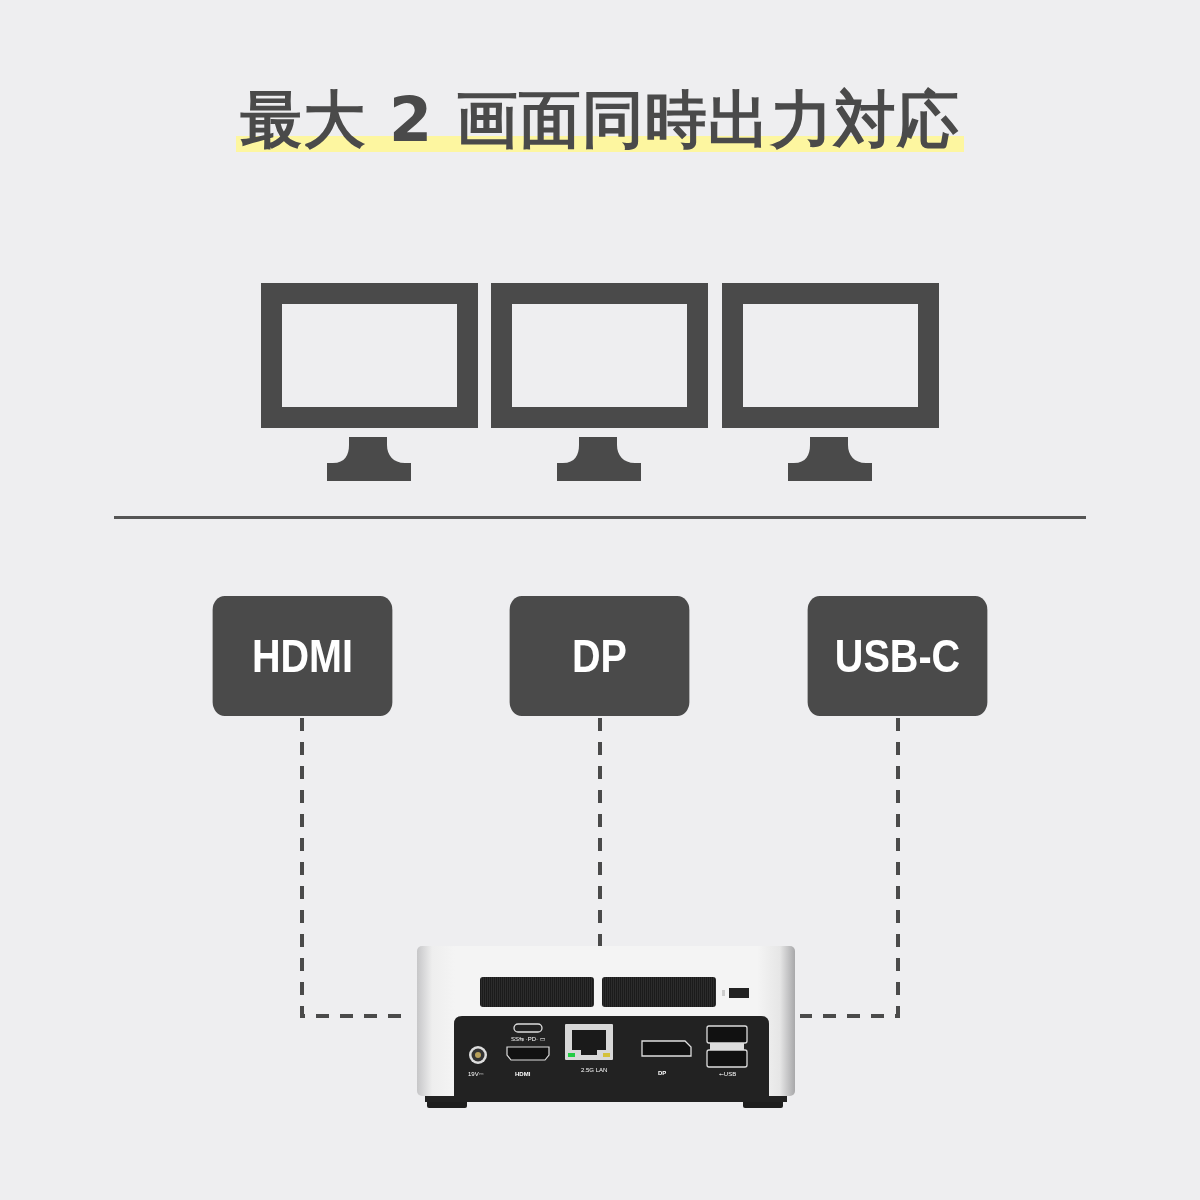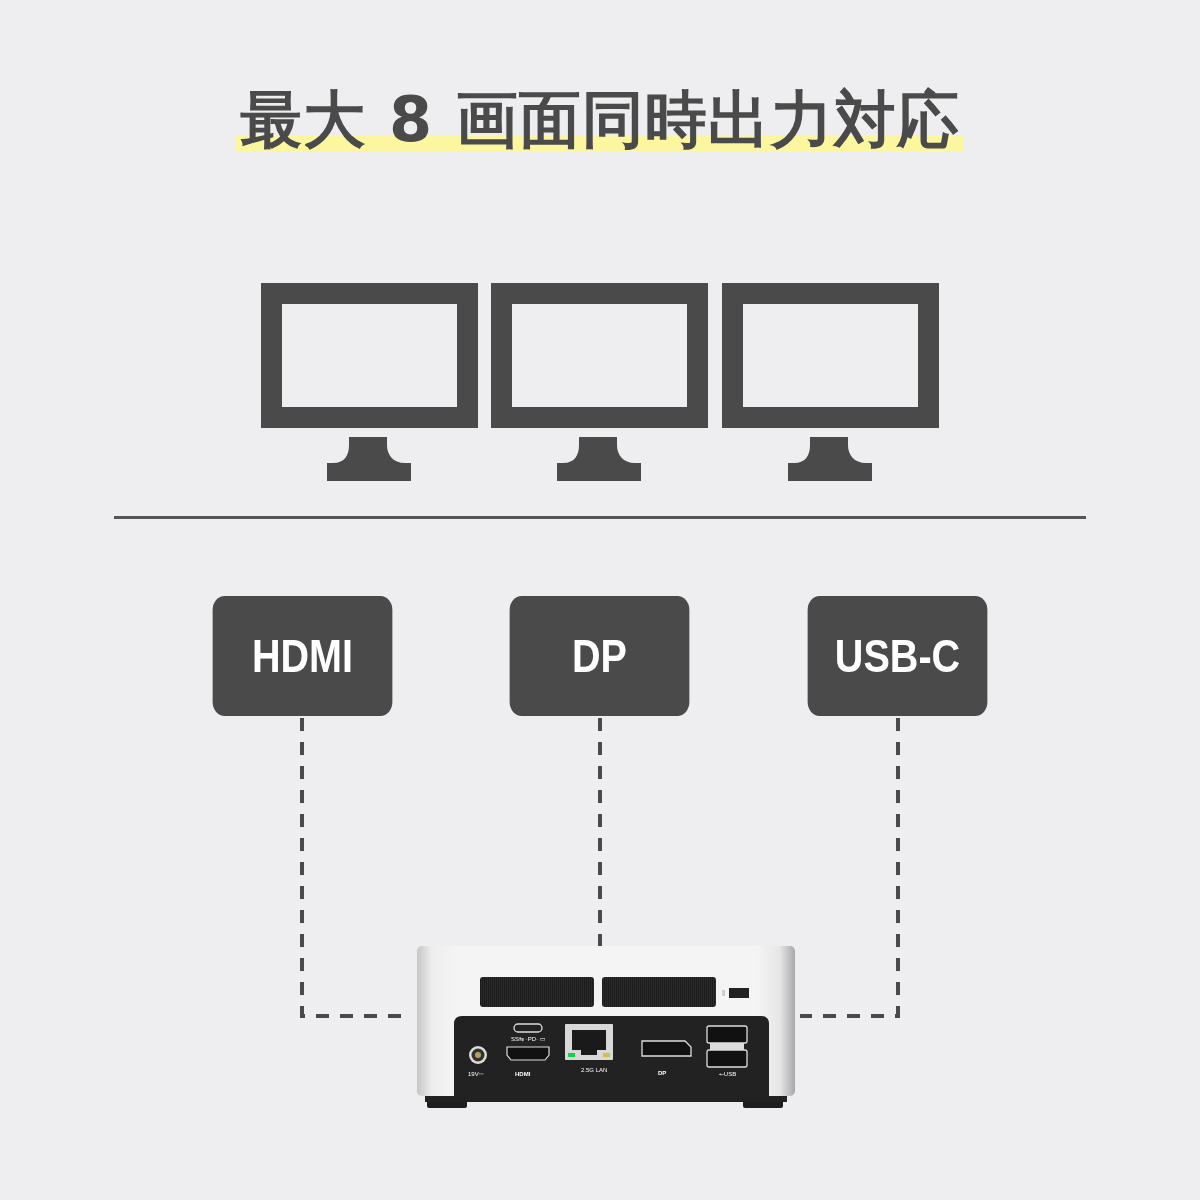--- a/index.html
+++ b/index.html
@@ -17,21 +17,21 @@
   .lines{position:absolute;left:0;top:0;}
   .device{position:absolute;left:417px;top:946px;width:378px;height:165px;}
   .tag{fill:#fff;font-family:"Liberation Sans",sans-serif;font-size:6px;}
 </style>
 </head>
 <body>
 
 <div class="title-wrap">
   <div class="title">
     <span class="hl"></span>
-    <span class="txt">最大 8 画面同時出力対応</span>
+    <span class="txt">最大 2 画面同時出力対応</span>
   </div>
 </div>
 
 <div class="monitor" style="left:261px;top:283px;">
   <div class="frame">
       <div class="screen"></div>
     </div>
   <svg width="84" height="44" viewBox="0 0 84 44">
     <path d="M22 0 H60 V8 C60 18 66 26 78 26 H84 V44 H0 V26 H6 C18 26 22 18 22 8 Z" fill="#4a4a4a"></path>
   </svg>

